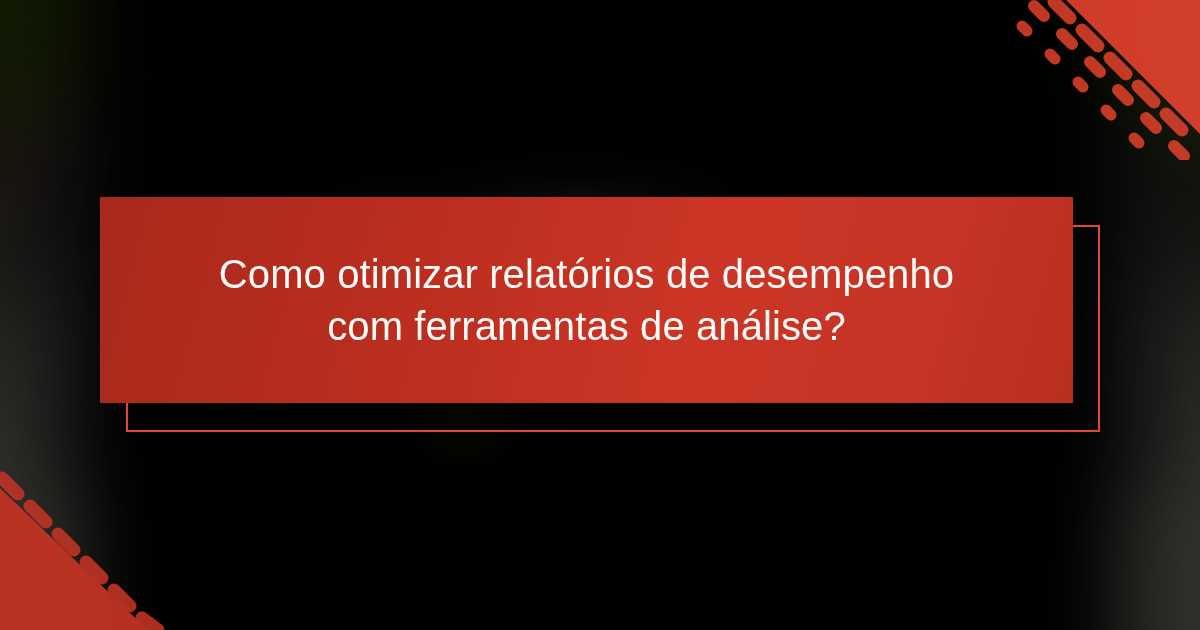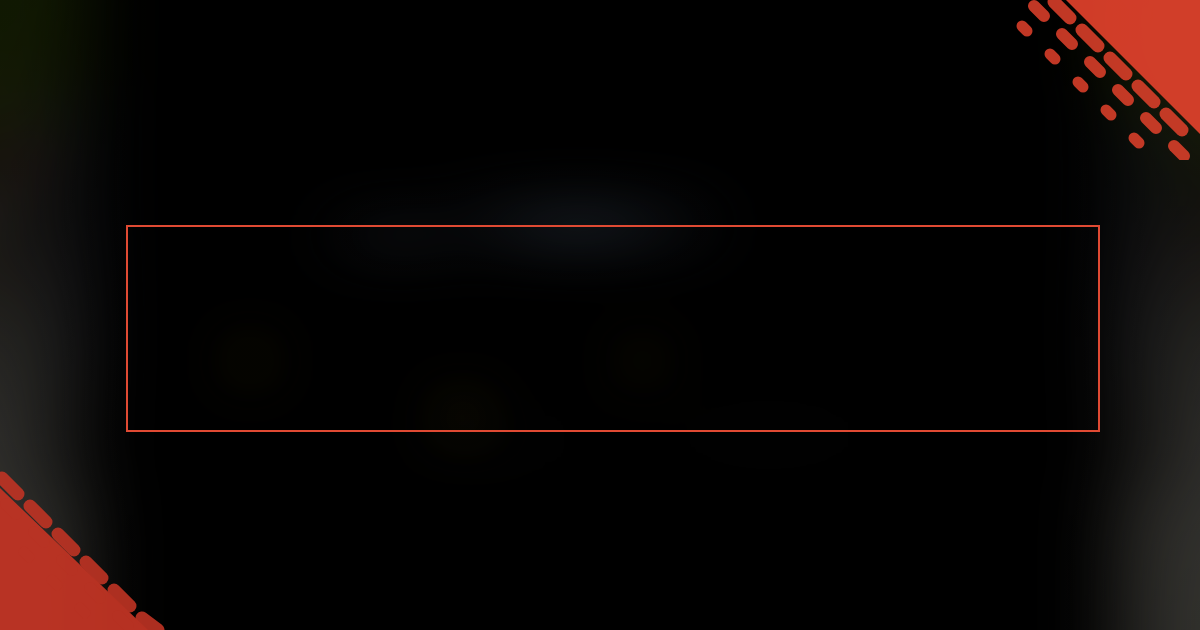--- a/index.html
+++ b/index.html
@@ -262,14 +262,18 @@
             <line x1="80" y1="148" x2="85" y2="153"></line>
             <line x1="108" y1="176" x2="113" y2="181"></line>
           </g>
         </g>
       </g>
     </svg>
   </div>
 
   <div id="outline-frame"></div>
 
+  <div id="title-banner">
+    <h1 id="title-text">Como otimizar relatórios de desempenho
+com ferramentas de análise?</h1>
+  </div>
 
 </div>
 
 </body></html>

